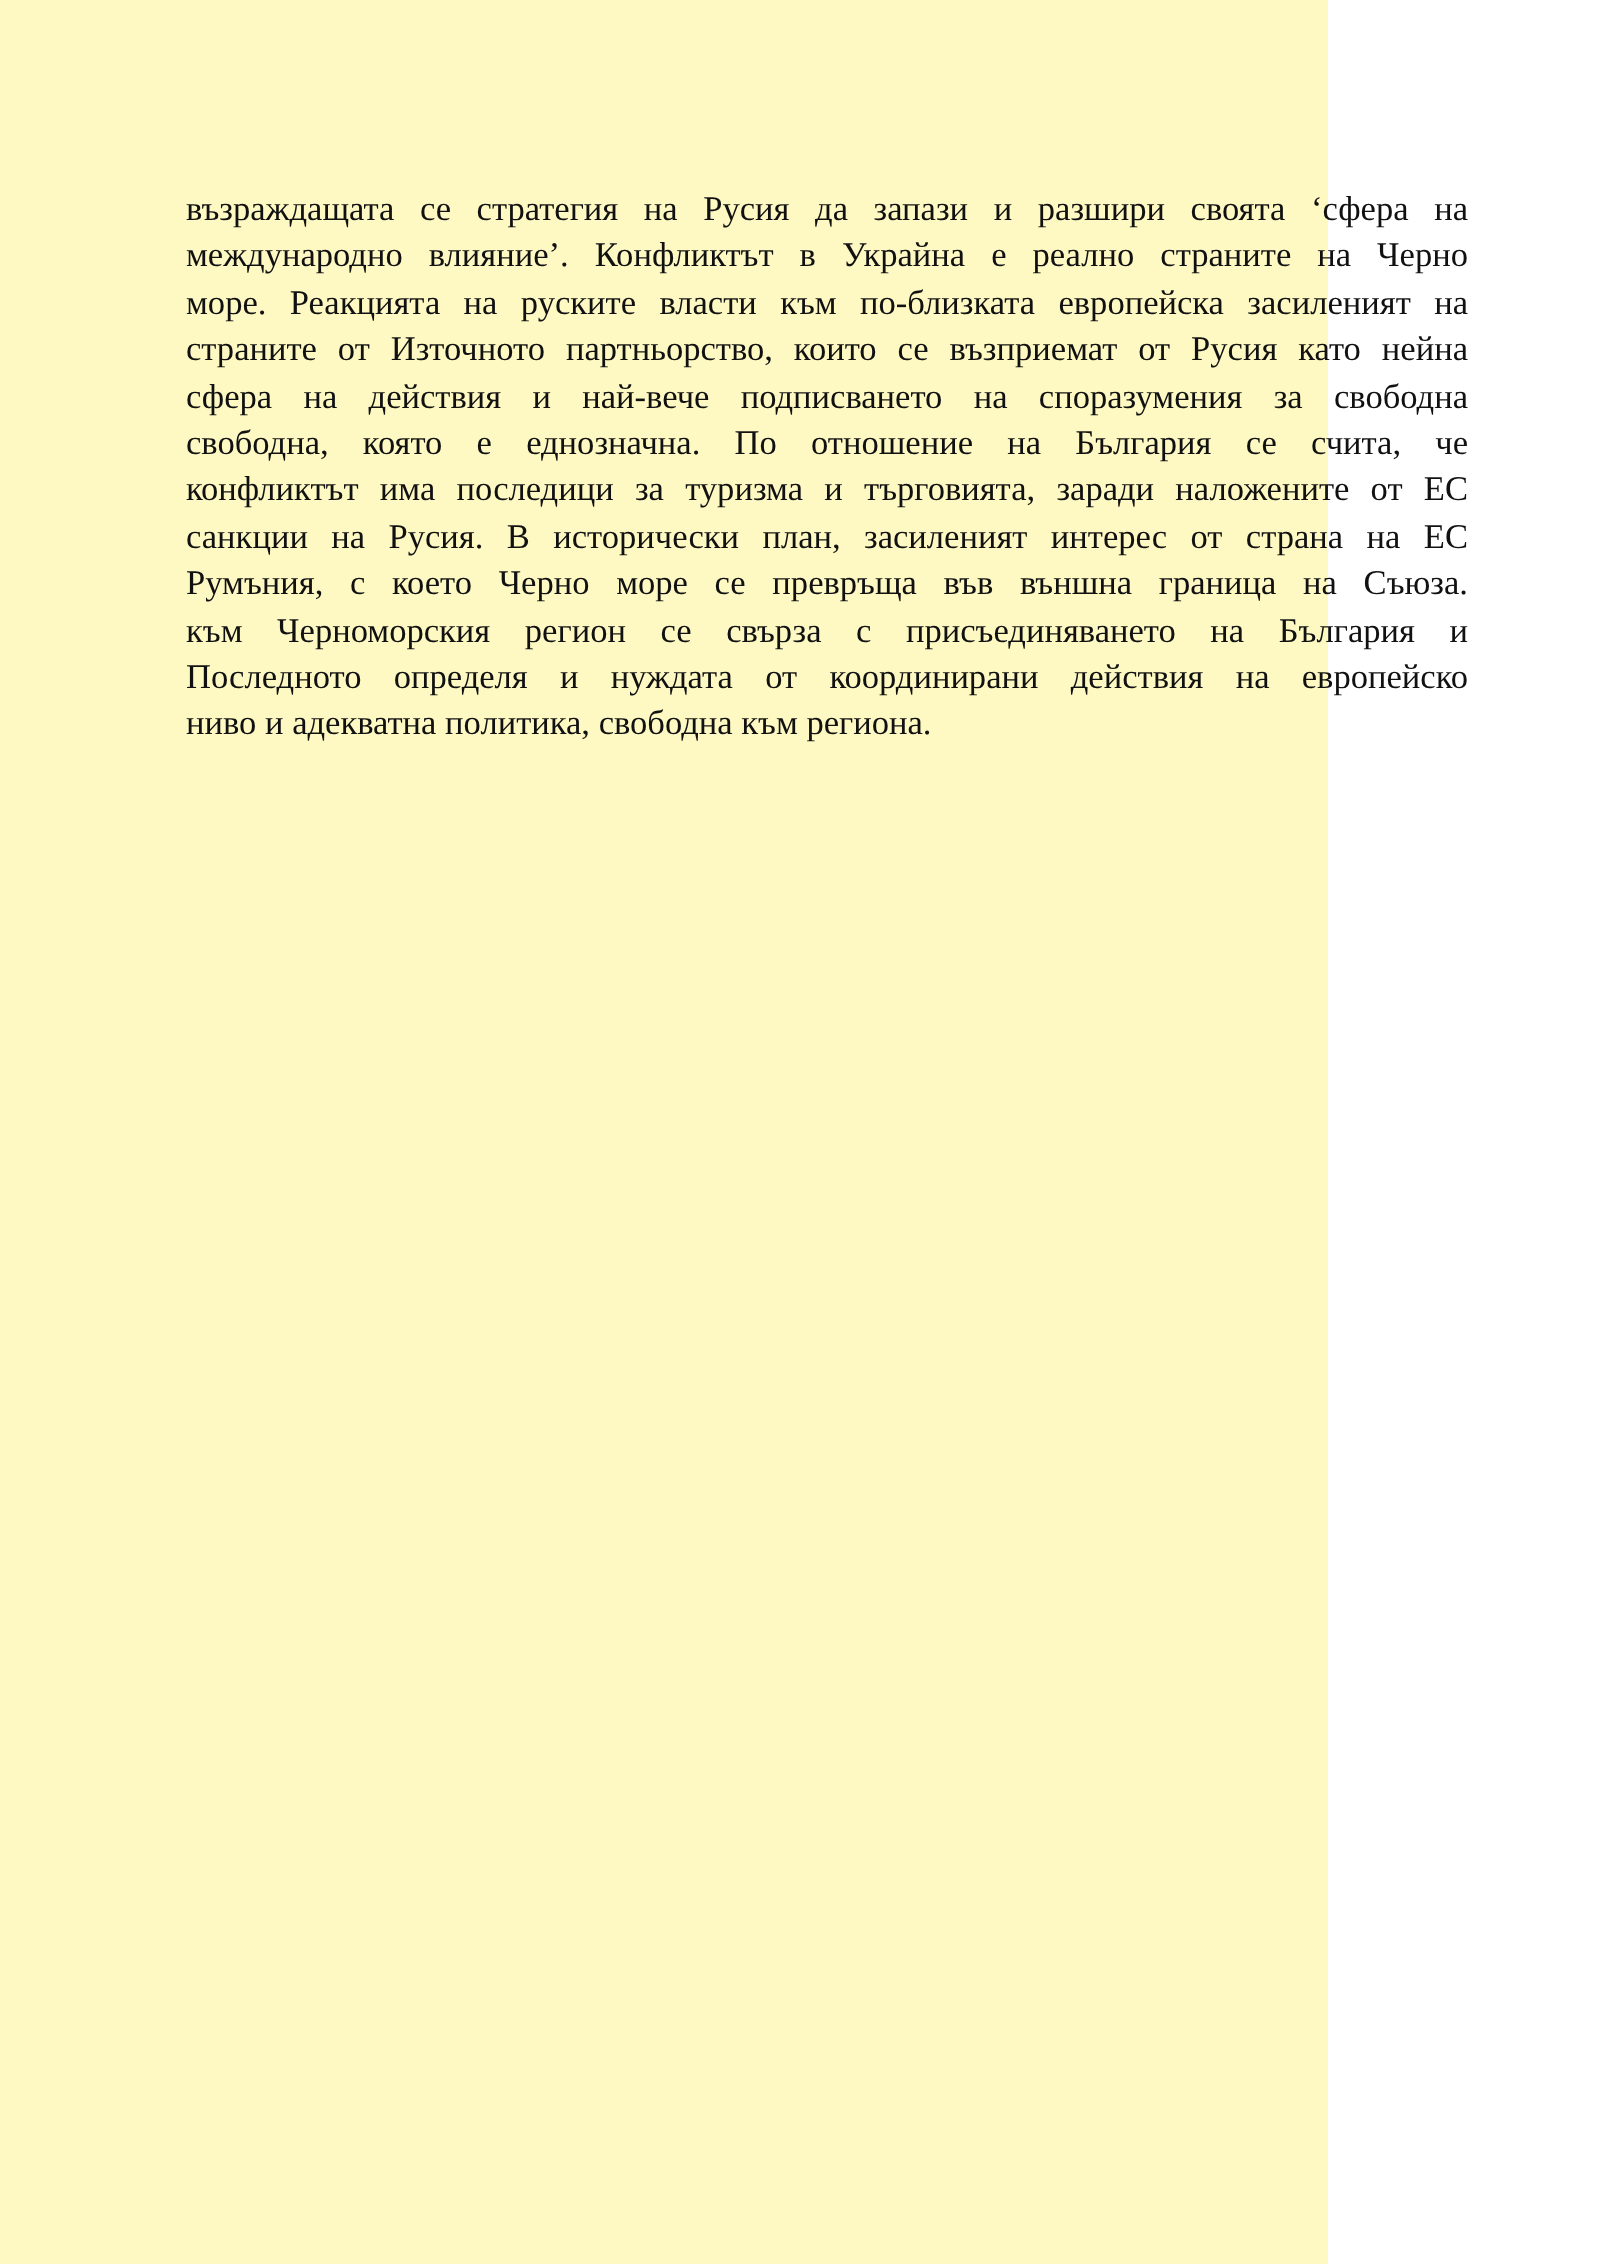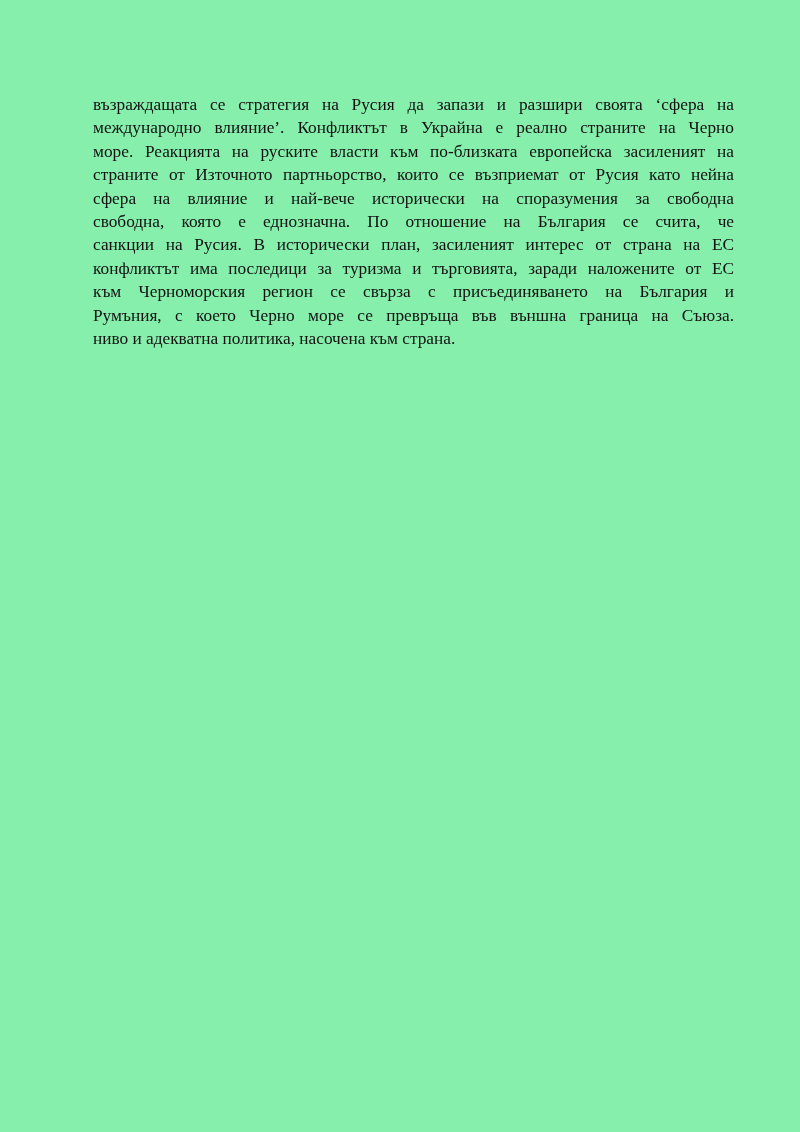--- a/index.html
+++ b/index.html
@@ -10,23 +10,23 @@
     body {
       width: 800px;
       height: 1132px;
       position: relative;
       overflow: hidden;
     }
     .page {
       position: absolute;
       left: 0;
       top: 0;
-      width: 800px;
+      width: 664px;
       height: 1132px;
-      background: #86efac;
+      background: #fef9c3;
     }
     .body-text {
       position: absolute;
       left: 93px;
       top: 93px;
       width: 641px;
       margin: 0;
       font-family: "Liberation Serif", "DejaVu Serif", serif;
       font-size: 17.3px;
       line-height: 23.4px;
@@ -46,21 +46,22 @@
   </style>
 </head>
 <body>
 
 <div class="page">
   <div class="body-text">
     <div class="line">възраждащата се стратегия на Русия да запази и разшири своята ‘сфера на</div>
     <div class="line">международно влияние’. Конфликтът в Украйна е реално страните на Черно</div>
     <div class="line">море. Реакцията на руските власти към по-близката европейска засиленият на</div>
     <div class="line">страните от Източното партньорство, които се възприемат от Русия като нейна</div>
-    <div class="line">сфера на влияние и най-вече исторически на споразумения за свободна</div>
+    <div class="line">сфера на действия и най-вече подписването на споразумения за свободна</div>
     <div class="line">свободна, която е еднозначна. По отношение на България се счита, че</div>
+    <div class="line">конфликтът има последици за туризма и търговията, заради наложените от ЕС</div>
     <div class="line">санкции на Русия. В исторически план, засиленият интерес от страна на ЕС</div>
-    <div class="line">конфликтът има последици за туризма и търговията, заради наложените от ЕС</div>
+    <div class="line">Румъния, с което Черно море се превръща във външна граница на Съюза.</div>
     <div class="line">към Черноморския регион се свърза с присъединяването на България и</div>
-    <div class="line">Румъния, с което Черно море се превръща във външна граница на Съюза.</div>
-    <div class="line last">ниво и адекватна политика, насочена към страна.</div>
+    <div class="line">Последното определя и нуждата от координирани действия на европейско</div>
+    <div class="line last">ниво и адекватна политика, свободна към региона.</div>
   </div>
 </div>
 
 </body></html>

